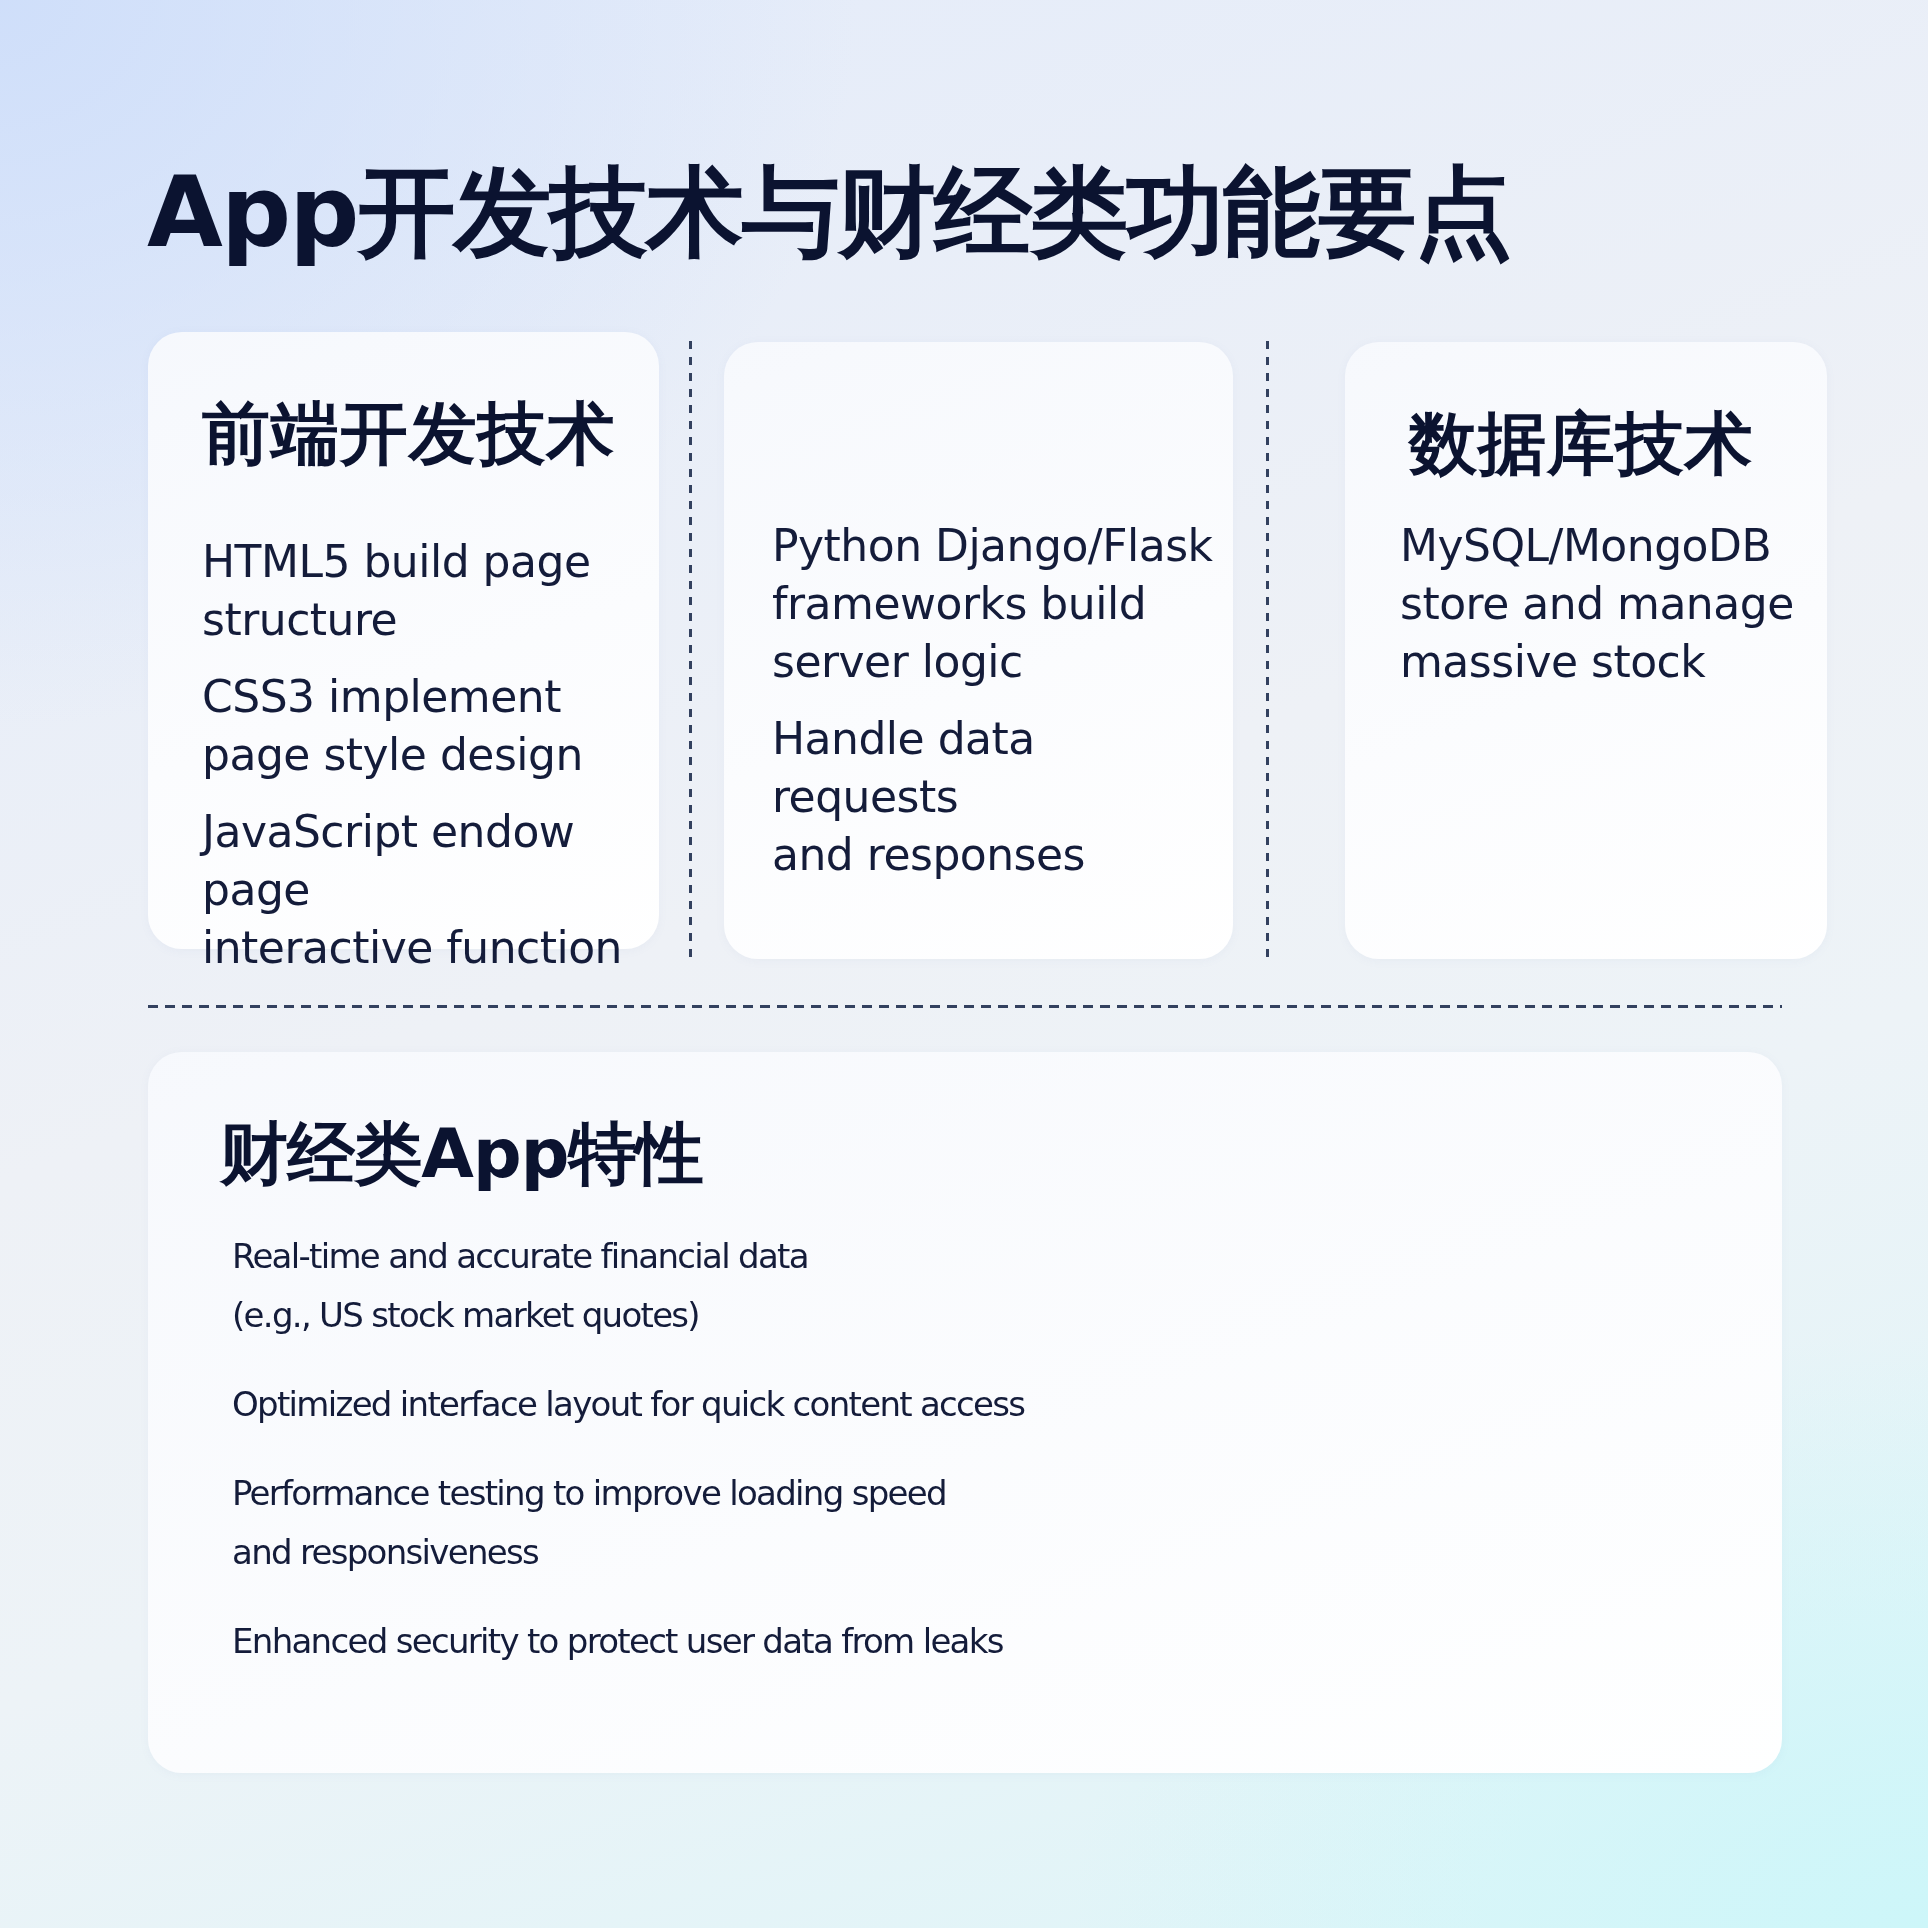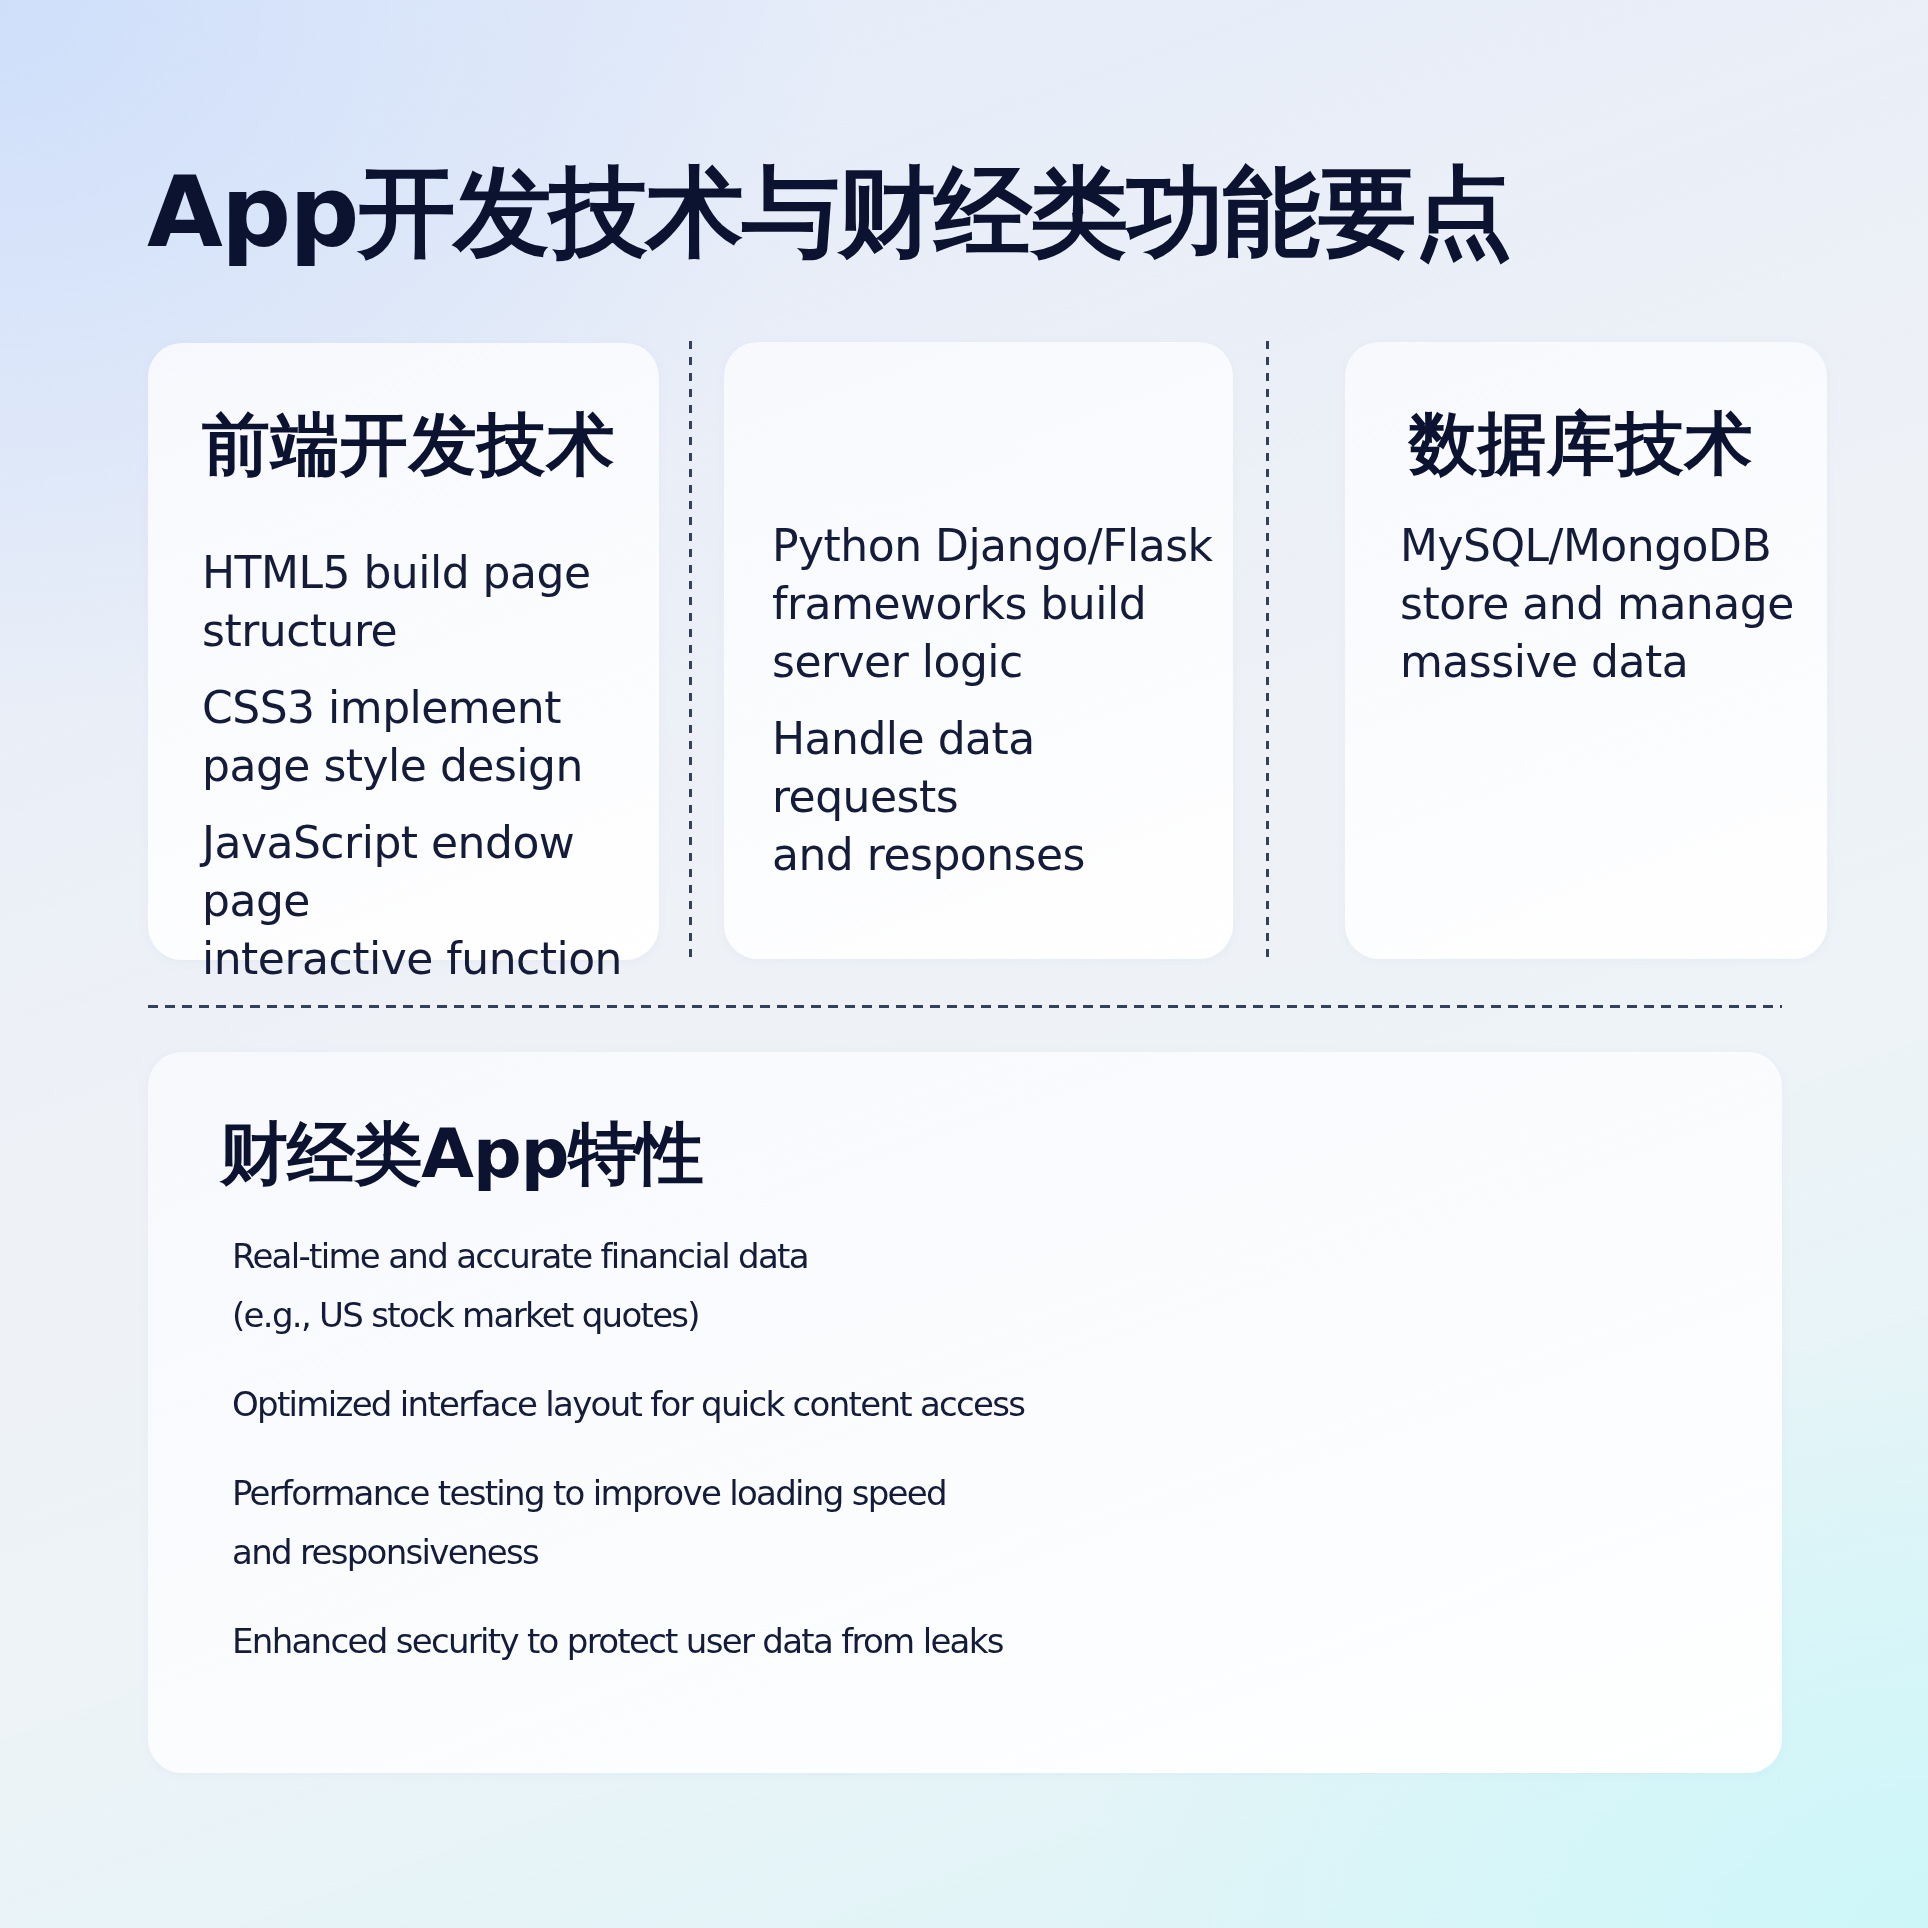--- a/index.html
+++ b/index.html
@@ -32,21 +32,21 @@
       white-space: nowrap;
     }
 
     .card {
       position: absolute;
       background: linear-gradient(160deg, rgba(247,249,253,0.96) 0%, rgba(255,255,255,0.98) 100%);
       border-radius: 34px;
       box-shadow: 0 1.9px 9.4px rgba(120,140,180,0.06);
       box-sizing: border-box;
     }
-    .card-1 { left: 148px; top: 343px; width: 511px; height: 617px; }
+    .card-1 { left: 148px; top: 332px; width: 511px; height: 617px; }
     .card-2 { left: 724px; top: 342px; width: 509px; height: 617px; }
     .card-3 { left: 1345px; top: 342px; width: 482px; height: 617px; }
     .card-bottom { left: 148px; top: 1052px; width: 1634px; height: 721px; }
 
     .card-heading {
       position: absolute;
       margin: 0;
       font-size: 68px;
       line-height: 75px;
       font-weight: 700;
@@ -137,21 +137,21 @@
   </ul>
 </section>
 
 <div class="vdash vdash-2"></div>
 
 <section class="card card-3">
   <h2 class="card-heading">数据库技术</h2>
   <ul class="item-list">
     <li class="item">MySQL/MongoDB
 store and manage
-massive data</li>
+massive stock</li>
   </ul>
 </section>
 
 <div class="hdash"></div>
 
 <section class="card card-bottom">
   <h2 class="card-heading">财经类App特性</h2>
   <ul class="item-list">
     <li class="item">Real-time and accurate financial data
 (e.g., US stock market quotes)</li>

